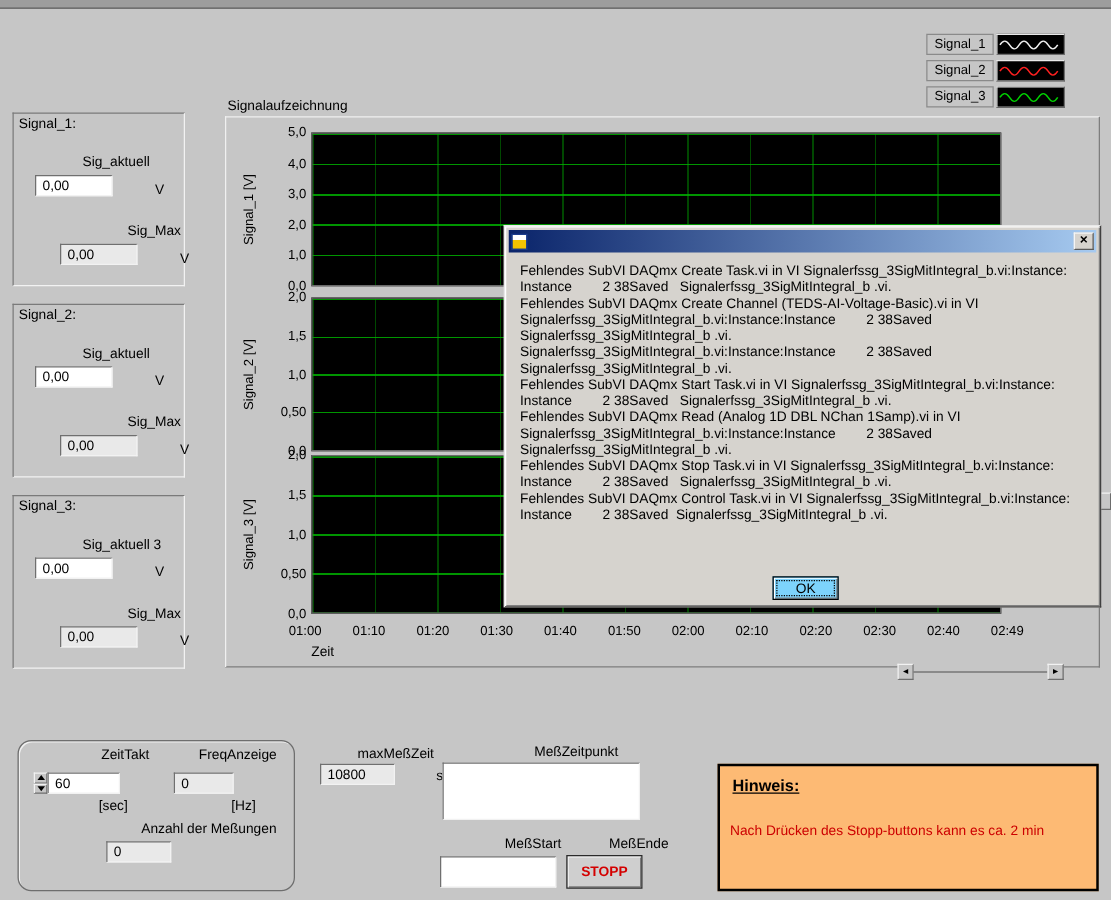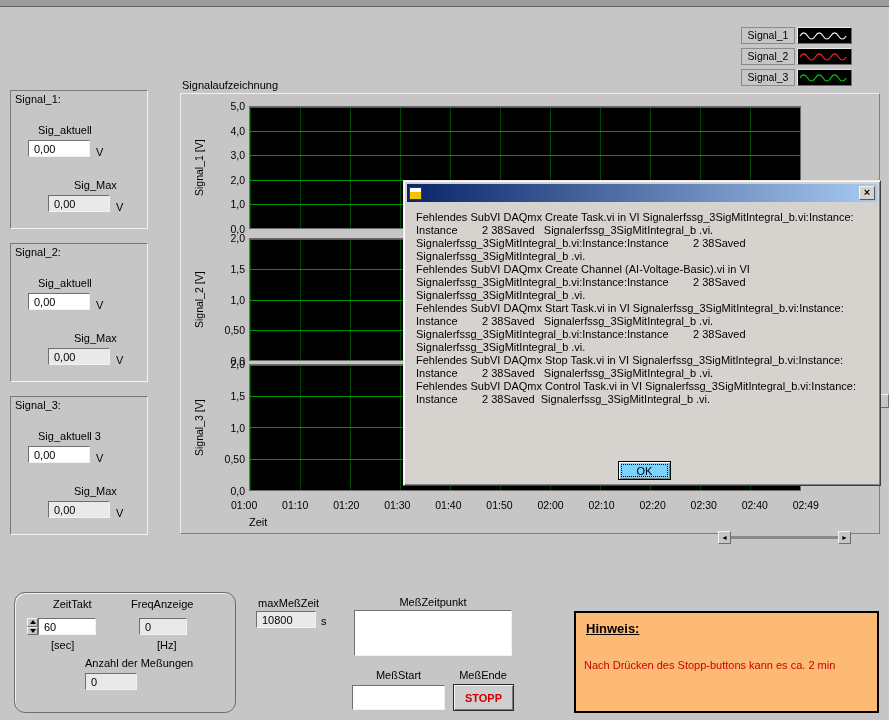--- a/index.html
+++ b/index.html
@@ -23,21 +23,21 @@
   .legend-label { width:54px; height:17px; background:#c6c6c6; border:1px solid #8a8a8a;
                   font-size:10.5px; text-align:center; line-height:15px; }
   .legend-wave { width:55px; height:17px; background:#000; margin-left:2px;
                  border:1px solid; border-color:#e9e9e9 #6d6d6d #6d6d6d #e9e9e9; }
   .legend-wave svg { display:block; width:100%; height:100%; }
 
   
   .sig-panel { position:absolute; left:10px; width:138px; height:139px; background:#c6c6c6;
                border:1px solid; border-color:#7a7a7a #f2f2f2 #f2f2f2 #7a7a7a; }
   .sig-title { position:absolute; left:4px; top:2px; }
-  .lbl { position:absolute; white-space:nowrap; }
+  .lbl { position:absolute; white-space:nowrap;margin-left:28px; }
   .numbox { position:absolute; width:62px; height:17px; background:#fff;
             border:1px solid; border-color:#6f6f6f #f2f2f2 #f2f2f2 #6f6f6f;
             padding:2px 0 0 5px; font-size:11px; }
   .numbox.ind { background:#e9e9e9; }
 
   
   .chart-title { left:182px; top:79px; }
   .chart-frame { left:180px; top:93px; width:700px; height:441px; background:#c6c6c6;
                  border:1px solid; border-color:#f0f0f0 #7e7e7e #7e7e7e #f0f0f0; }
   .ylabel { position:absolute; left:12px; width:14px; writing-mode:vertical-rl;
@@ -240,27 +240,28 @@
 
 <div class="abs dialog">
   <div class="dialog-titlebar">
     <div class="dialog-appicon"></div>
     <div class="dialog-close">×</div>
   </div>
   <div class="dialog-lines">
 
   <div class="dline">Fehlendes SubVI DAQmx Create Task.vi in VI Signalerfssg_3SigMitIntegral_b.vi:Instance:</div>
       <div class="dline">Instance        2 38Saved   Signalerfssg_3SigMitIntegral_b .vi.</div>
+      <div class="dline">Fehlendes SubVI DAQmx Create Channel (TEDS-AI-Voltage-Basic).vi in VI</div>
       <div class="dline">Signalerfssg_3SigMitIntegral_b.vi:Instance:Instance        2 38Saved</div>
       <div class="dline">Signalerfssg_3SigMitIntegral_b .vi.</div>
-      <div class="dline">Fehlendes SubVI DAQmx Create Channel (AI-Voltage-Basic).vi in VI</div>
       <div class="dline">Signalerfssg_3SigMitIntegral_b.vi:Instance:Instance        2 38Saved</div>
       <div class="dline">Signalerfssg_3SigMitIntegral_b .vi.</div>
       <div class="dline">Fehlendes SubVI DAQmx Start Task.vi in VI Signalerfssg_3SigMitIntegral_b.vi:Instance:</div>
       <div class="dline">Instance        2 38Saved   Signalerfssg_3SigMitIntegral_b .vi.</div>
+      <div class="dline">Fehlendes SubVI DAQmx Read (Analog 1D DBL NChan 1Samp).vi in VI</div>
       <div class="dline">Signalerfssg_3SigMitIntegral_b.vi:Instance:Instance        2 38Saved</div>
       <div class="dline">Signalerfssg_3SigMitIntegral_b .vi.</div>
       <div class="dline">Fehlendes SubVI DAQmx Stop Task.vi in VI Signalerfssg_3SigMitIntegral_b.vi:Instance:</div>
       <div class="dline">Instance        2 38Saved   Signalerfssg_3SigMitIntegral_b .vi.</div>
       <div class="dline">Fehlendes SubVI DAQmx Control Task.vi in VI Signalerfssg_3SigMitIntegral_b.vi:Instance:</div>
       <div class="dline">Instance        2 38Saved  Signalerfssg_3SigMitIntegral_b .vi.</div>
     </div>
   <button class="ok-btn">OK</button>
 </div>
 

